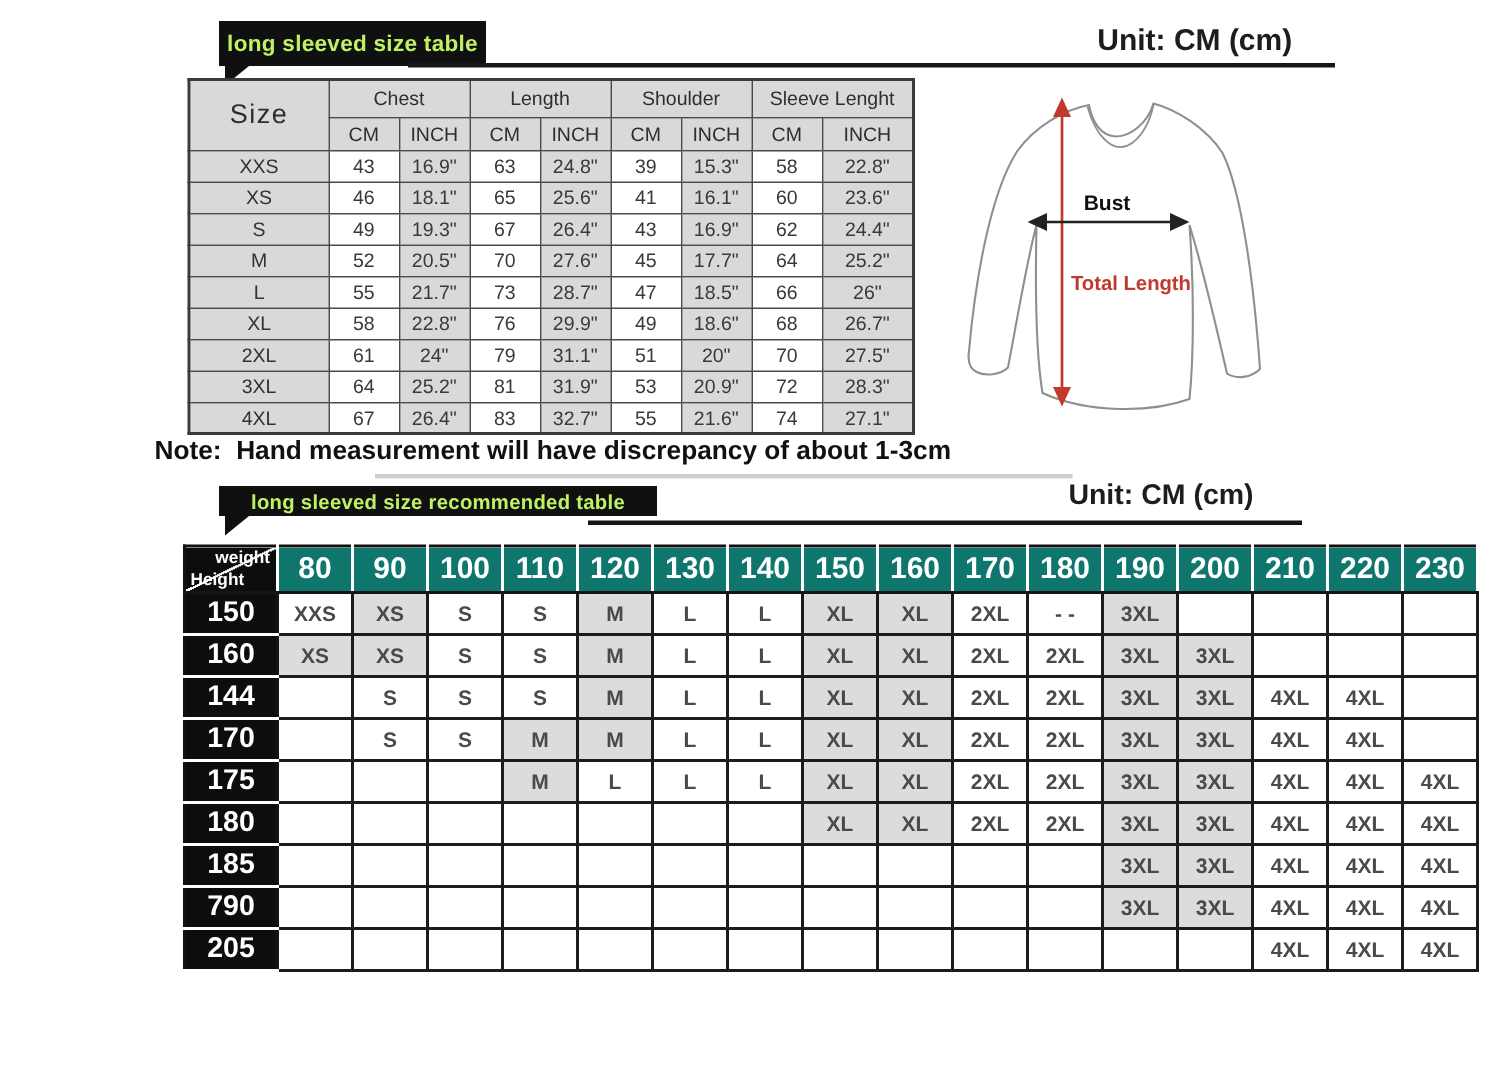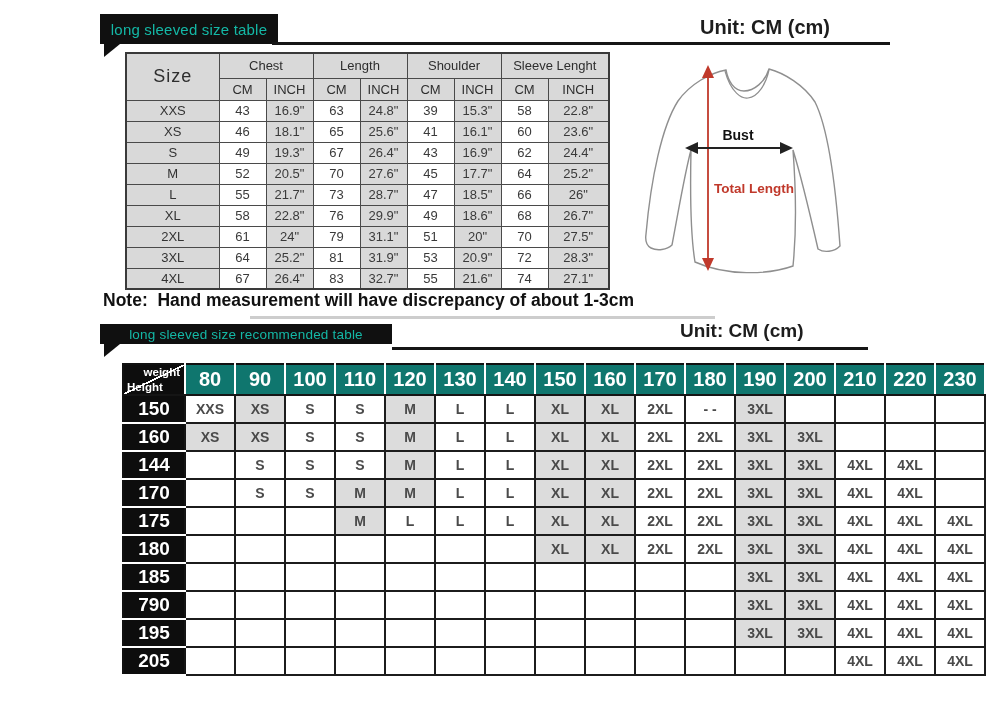--- a/index.html
+++ b/index.html
@@ -1,32 +1,32 @@
 <!DOCTYPE html>
 <html><head>
 <meta charset="utf-8">
 <style>
   html,body{margin:0;padding:0;background:#fff;}
   #page{position:relative;width:1005px;height:710px;background:#ffffff;overflow:hidden;
         font-family:"Liberation Sans", sans-serif;}
 
   
-  .tag{position:absolute;background:#101010;color:#14b8a6;font-weight:normal;
-       display:flex;align-items:center;justify-content:center;letter-spacing:.2px;}
+  .tag{position:absolute;background:#101010;color:#bef264;font-weight:bold;
+       display:flex;align-items:center;justify-content:center;letter-spacing:.2px;margin-left:46px;}
   .tag::after{content:"";position:absolute;left:4px;top:100%;
        border-top:13px solid #101010;border-right:16px solid transparent;}
   #tag1{left:100px;top:14px;width:178px;height:30px;font-size:15px;}
   #tag2{left:100px;top:324px;width:292px;height:20px;font-size:13.5px;}
 
   .hline{position:absolute;background:#161616;height:3px;}
   #hline1{left:272px;top:42px;width:618px;}
   #hline2{left:392px;top:347px;width:476px;}
   #streak2{position:absolute;left:250px;top:316px;width:465px;height:3px;background:#cdcdcd;}
 
-  .unit{position:absolute;text-align:left;font-weight:bold;color:#1d1d1d;font-size:20px;}
+  .unit{position:absolute;text-align:center;font-weight:bold;color:#1d1d1d;font-size:20px;}
   #unit1{left:700px;top:16px;width:193px;}
   #unit2{left:680px;top:320px;width:188px;font-size:19px;}
 
   
   #t1{position:absolute;left:125px;top:52px;border-collapse:collapse;table-layout:fixed;
       border:2px solid #3a3a3a;}
   #t1 th,#t1 td{border:1px solid #4a4a4a;padding:0;text-align:center;vertical-align:middle;
       box-sizing:border-box;overflow:hidden;white-space:nowrap;}
   #t1 th{background:#d9d9d9;font-weight:normal;color:#2e2e2e;font-size:13px;}
   #t1 .size-h{font-size:18px;letter-spacing:1px;text-align:center;}
@@ -426,39 +426,20 @@
           <td></td>
           <td></td>
           <td></td>
           <td class="shade">3XL</td>
           <td class="shade">3XL</td>
           <td>4XL</td>
           <td>4XL</td>
           <td>4XL</td>
         </tr>
         <tr>
-          <th class="hh">195</th>
-          <td></td>
-          <td></td>
-          <td></td>
-          <td></td>
-          <td></td>
-          <td></td>
-          <td></td>
-          <td></td>
-          <td></td>
-          <td></td>
-          <td></td>
-          <td class="shade">3XL</td>
-          <td class="shade">3XL</td>
-          <td>4XL</td>
-          <td>4XL</td>
-          <td>4XL</td>
-        </tr>
-        <tr>
           <th class="hh">205</th>
           <td></td>
           <td></td>
           <td></td>
           <td></td>
           <td></td>
           <td></td>
           <td></td>
           <td></td>
           <td></td>

